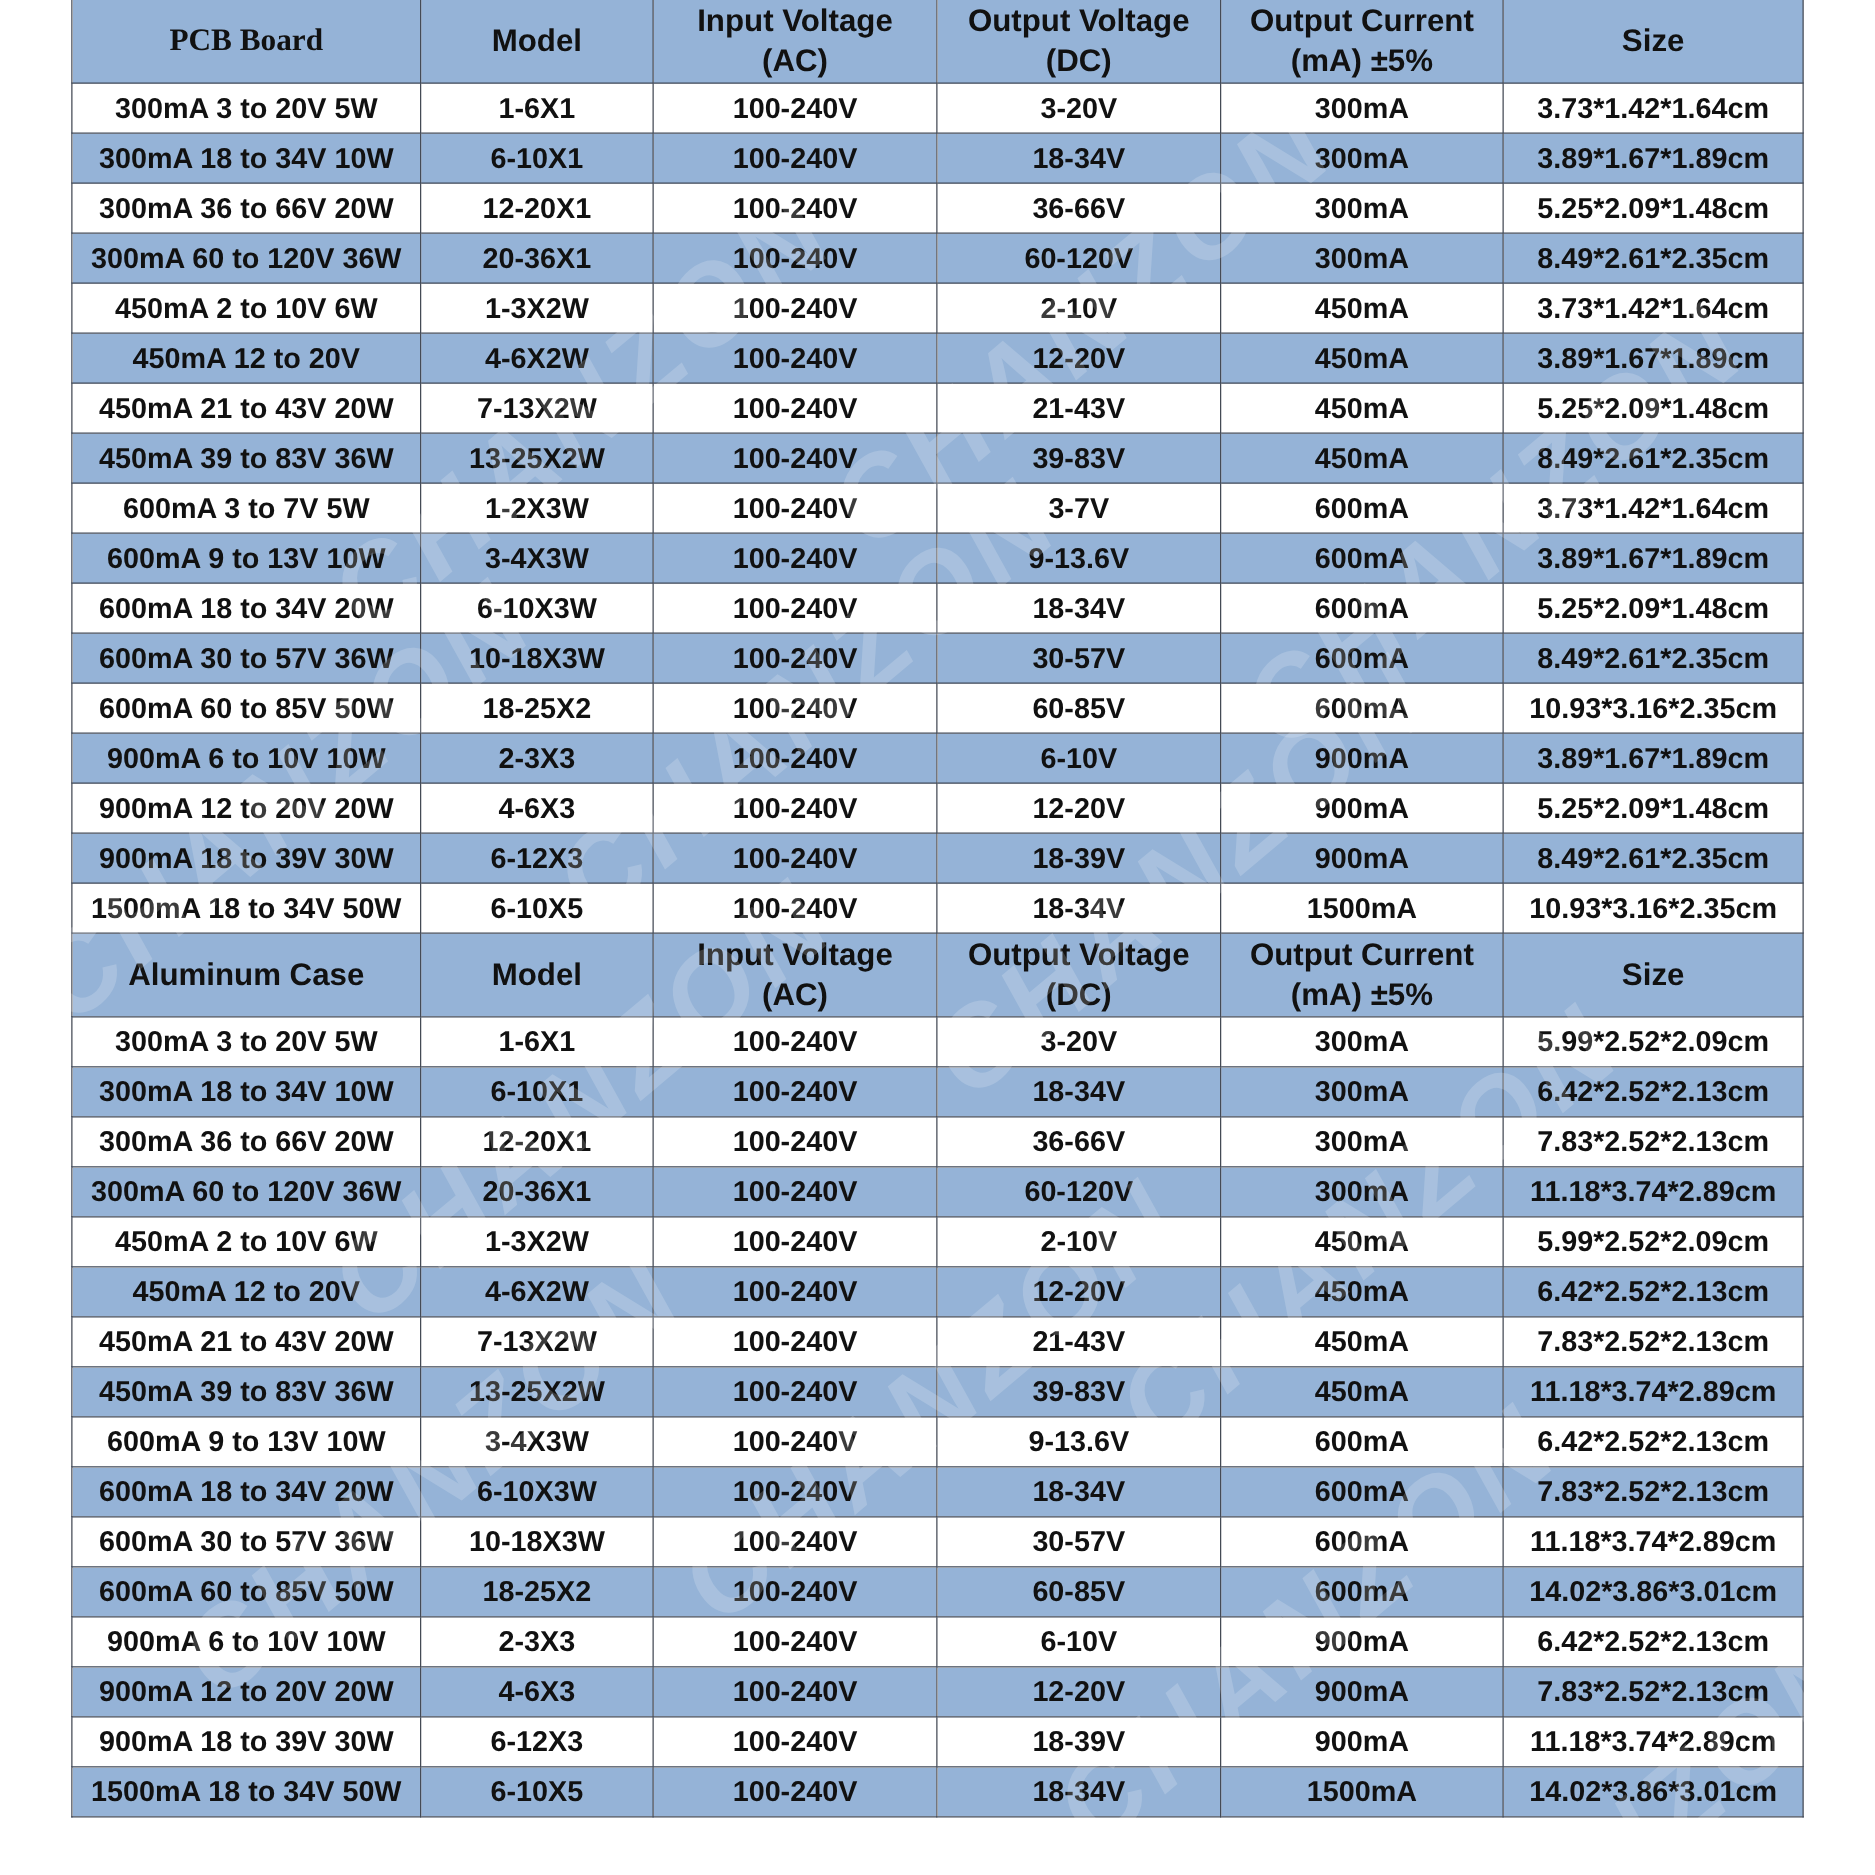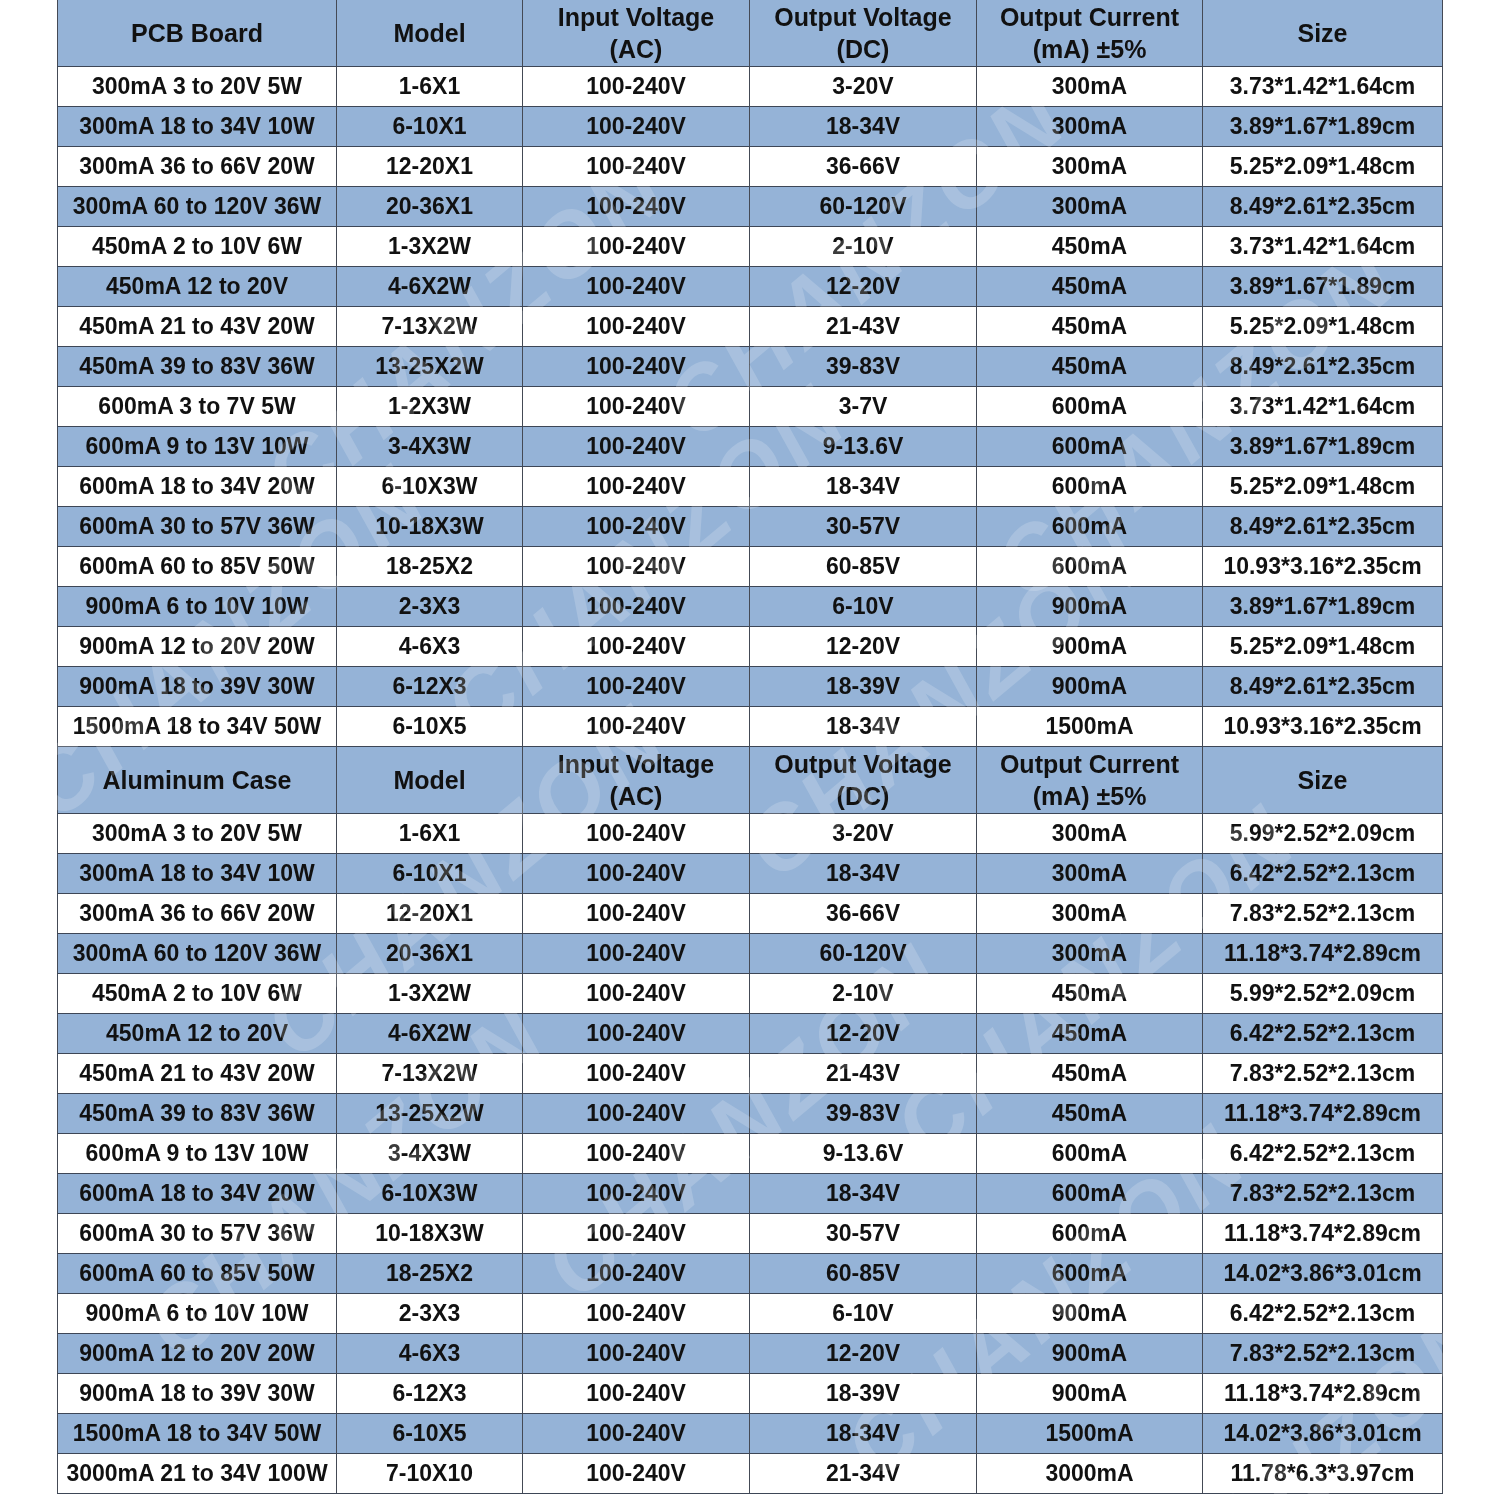--- a/index.html
+++ b/index.html
@@ -28,21 +28,21 @@
     <colgroup>
       <col class="c1">
         <col class="c2">
         <col class="c3">
         <col class="c4">
         <col class="c5">
         <col class="c6">
     </colgroup>
     <tbody id="tbody">
         <tr class="hdr">
-          <th style="white-space: pre-line;">PCB Board</th>
+          <th style="white-space: pre-line; font-family: Liberation Serif, serif;">PCB Board</th>
           <th style="white-space: pre-line;">Model</th>
           <th style="white-space: pre-line;">Input Voltage
 (AC)</th>
           <th style="white-space: pre-line;">Output Voltage
 (DC)</th>
           <th style="white-space: pre-line;">Output Current
 (mA) ±5%</th>
           <th style="white-space: pre-line;">Size</th>
         </tr>
         <tr class="row white">
@@ -312,28 +312,20 @@
           <td>900mA</td>
           <td>11.18*3.74*2.89cm</td>
         </tr>
         <tr class="row blue">
           <td>1500mA 18 to 34V 50W</td>
           <td>6-10X5</td>
           <td>100-240V</td>
           <td>18-34V</td>
           <td>1500mA</td>
           <td>14.02*3.86*3.01cm</td>
-        </tr>
-        <tr class="row white">
-          <td>3000mA 21 to 34V 100W</td>
-          <td>7-10X10</td>
-          <td>100-240V</td>
-          <td>21-34V</td>
-          <td>3000mA</td>
-          <td>11.78*6.3*3.97cm</td>
         </tr>
       </tbody>
   </table>
 </div>
 
 <div id="wm-layer">
     <div class="wm" style="left: 220px; top: 280px;">CHANZON</div>
     <div class="wm" style="left: 620px; top: 210px;">CHANZON</div>
     <div class="wm" style="left: 950px; top: 370px;">CHANZON</div>
     <div class="wm" style="left: 400px; top: 510px;">CHANZON</div>

